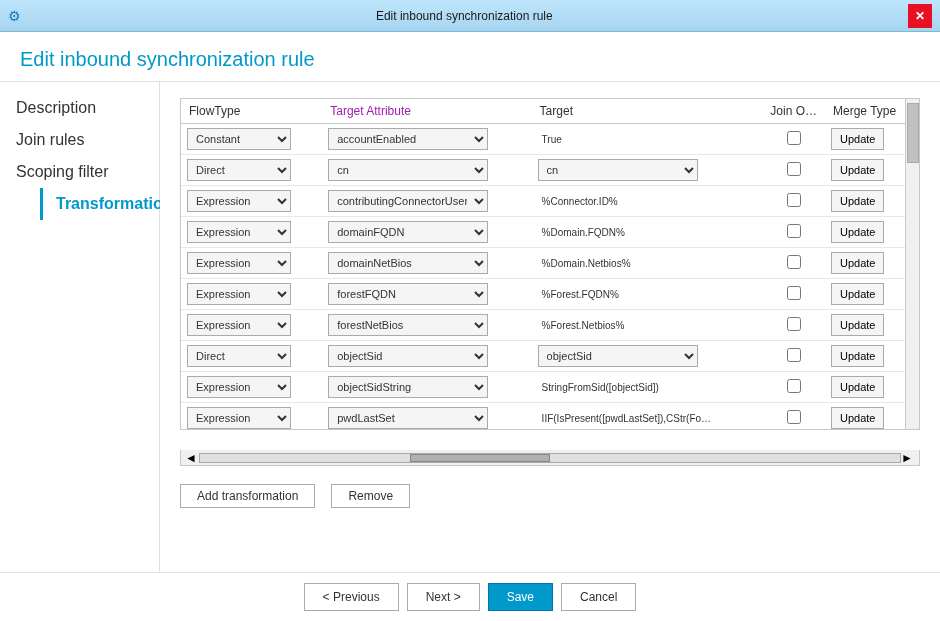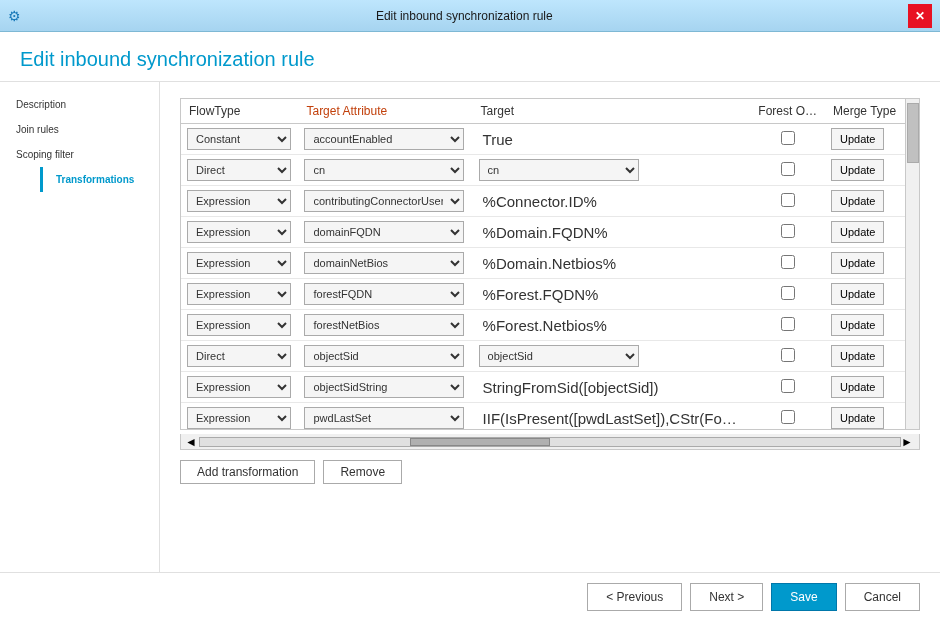--- a/index.html
+++ b/index.html
@@ -58,42 +58,42 @@
     .sidebar {
       width: 160px;
       background: white;
       border-right: 1px solid #e0e0e0;
       padding-top: 10px;
     }
     .sidebar-item {
       padding: 7px 16px;
       cursor: pointer;
       color: #333;
-      font-size: 10px;
+      font-size: 16px;
     }
     .sidebar-item.active { color: #0099cc; font-weight: 600; border-left: 3px solid #0099cc; padding-left: 13px; margin-left: 40px; }
 
     .main-content {
       flex: 1;
       padding: 16px 20px;
       overflow: auto;
       background: white;
     }
 
     .section-title {
       font-size: 15px;
       font-weight: 400;
       color: #333;
       margin-bottom: 12px;
     }
 
     .table-container {
       border: 1px solid #c8c8c8;
       overflow: hidden;
-      margin-bottom: 4px;
+      margin-bottom: 20px;
     }
 
     .table-wrapper {
       overflow-y: auto;
       max-height: 340px;
       overflow-x: auto;
     }
 
     table {
       border-collapse: collapse;
@@ -125,21 +125,21 @@
       font-size: 11px;
       height: 22px;
       color: #333;
       cursor: pointer;
     }
     .flowtype-select { width: 104px; }
     .target-select { width: 160px; }
     .source-select { width: 160px; }
 
     .source-text {
-      font-size: 15px;
+      font-size: 10px;
       color: #333;
       padding: 2px 4px;
     }
 
     input[type="checkbox"] {
       width: 14px;
       height: 14px;
     }
 
     .merge-btn {
@@ -165,36 +165,36 @@
     .h-scrollbar {
       flex: 1;
       height: 10px;
       background: #e0e0e0;
       border: 1px solid #aaa;
       position: relative;
     }
 
     .action-buttons {
       display: flex;
-      gap: 8px;
-      margin-top: 10px;
+      gap: 16px;
+      margin-top: 18px;
     }
 
     .btn-action {
       padding: 4px 16px;
       font-size: 12px;
       cursor: pointer;
       background: white;
       border: 1px solid #aaa;
       color: #333;
     }
 
     .footer {
       display: flex;
-      justify-content: flex-end;
+      justify-content: center;
       align-items: center;
       padding: 10px 20px;
       gap: 8px;
       border-top: 1px solid #e0e0e0;
       background: white;
     }
 
     .btn-footer {
       padding: 6px 18px;
       font-size: 12px;
@@ -261,23 +261,23 @@
 
     <div class="main-content">
 
       <div class="table-container">
         <div style="display:flex;">
           <div class="table-wrapper" style="flex:1; max-height:330px;">
             <table>
               <thead>
                 <tr>
                   <th class="dark-col">FlowType</th>
-                  <th style="color:#c2410c;">Target Attribute</th>
+                  <th style="color:#a21caf;">Target Attribute</th>
                   <th class="dark-col">Target</th>
-                  <th class="dark-col" style="width:55px;">Forest O…</th>
+                  <th class="dark-col" style="width:55px;">Join O…</th>
                   <th class="dark-col" style="width:80px;">Merge Type</th>
                 </tr>
               </thead>
               <tbody id="table-body">
               <tr>
                     <td><select class="flowtype-select"><option>Constant</option><option>Direct</option><option>Expression</option></select></td>
                     <td><select class="target-select"><option>accountEnabled</option></select></td>
                     <td><span class="source-text">True</span></td>
                     <td class="apply-col"><input type="checkbox" style=""></td>
                     <td><button class="merge-btn">Update</button></td>

